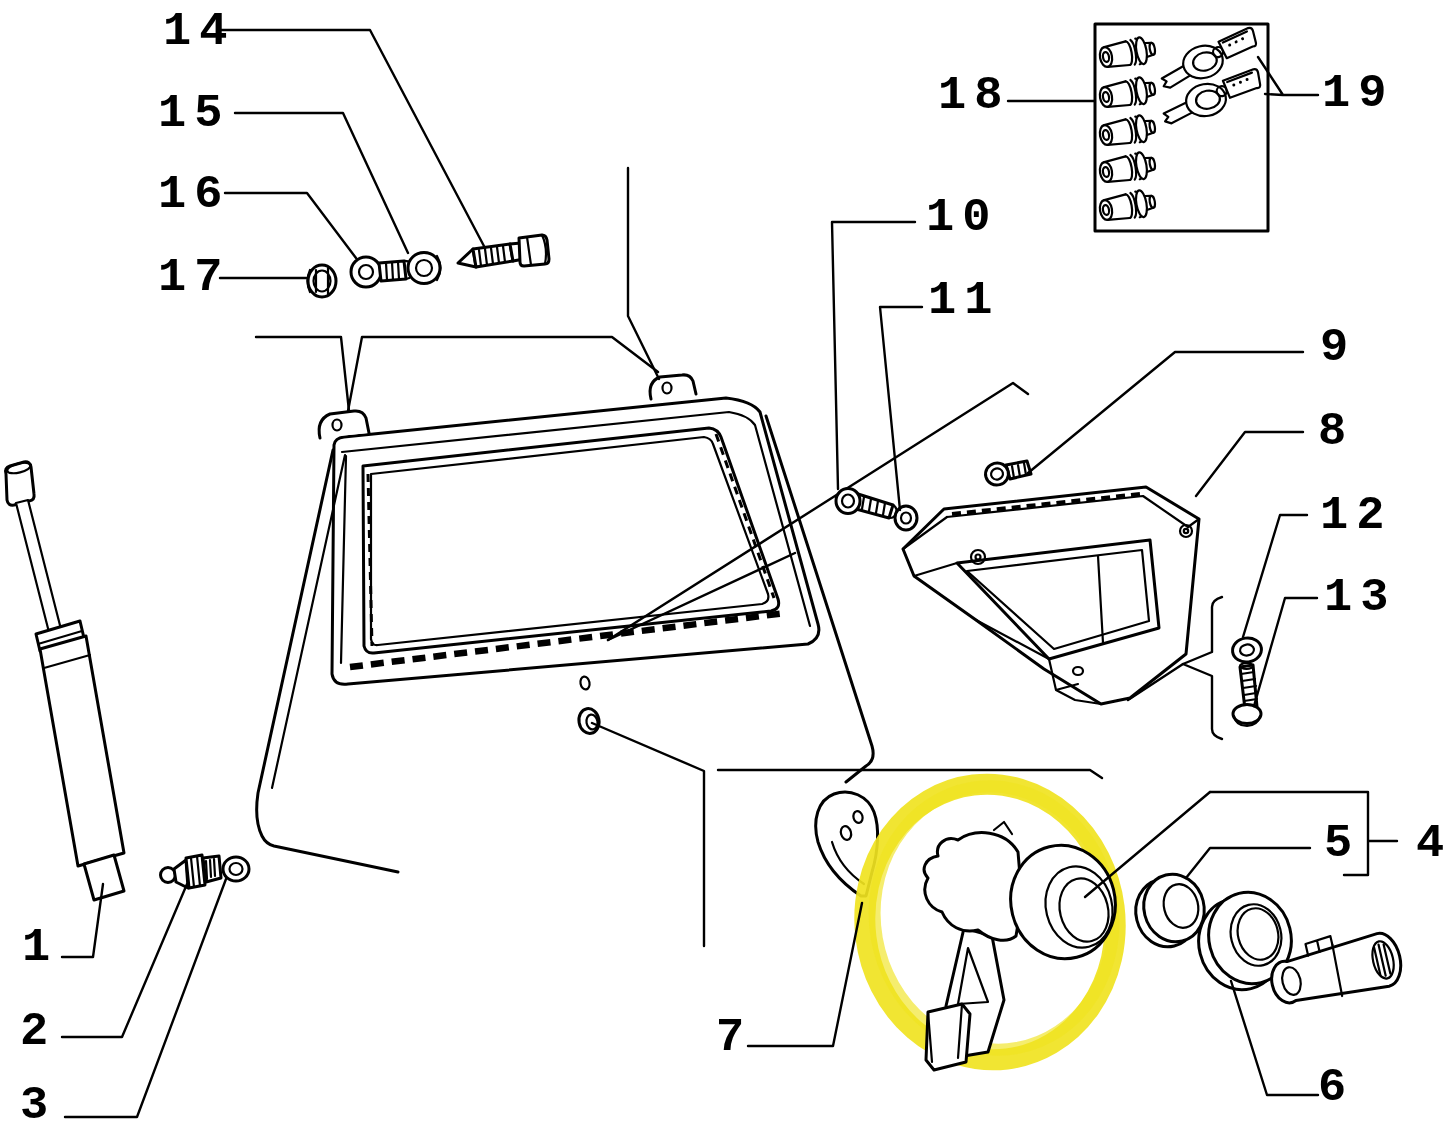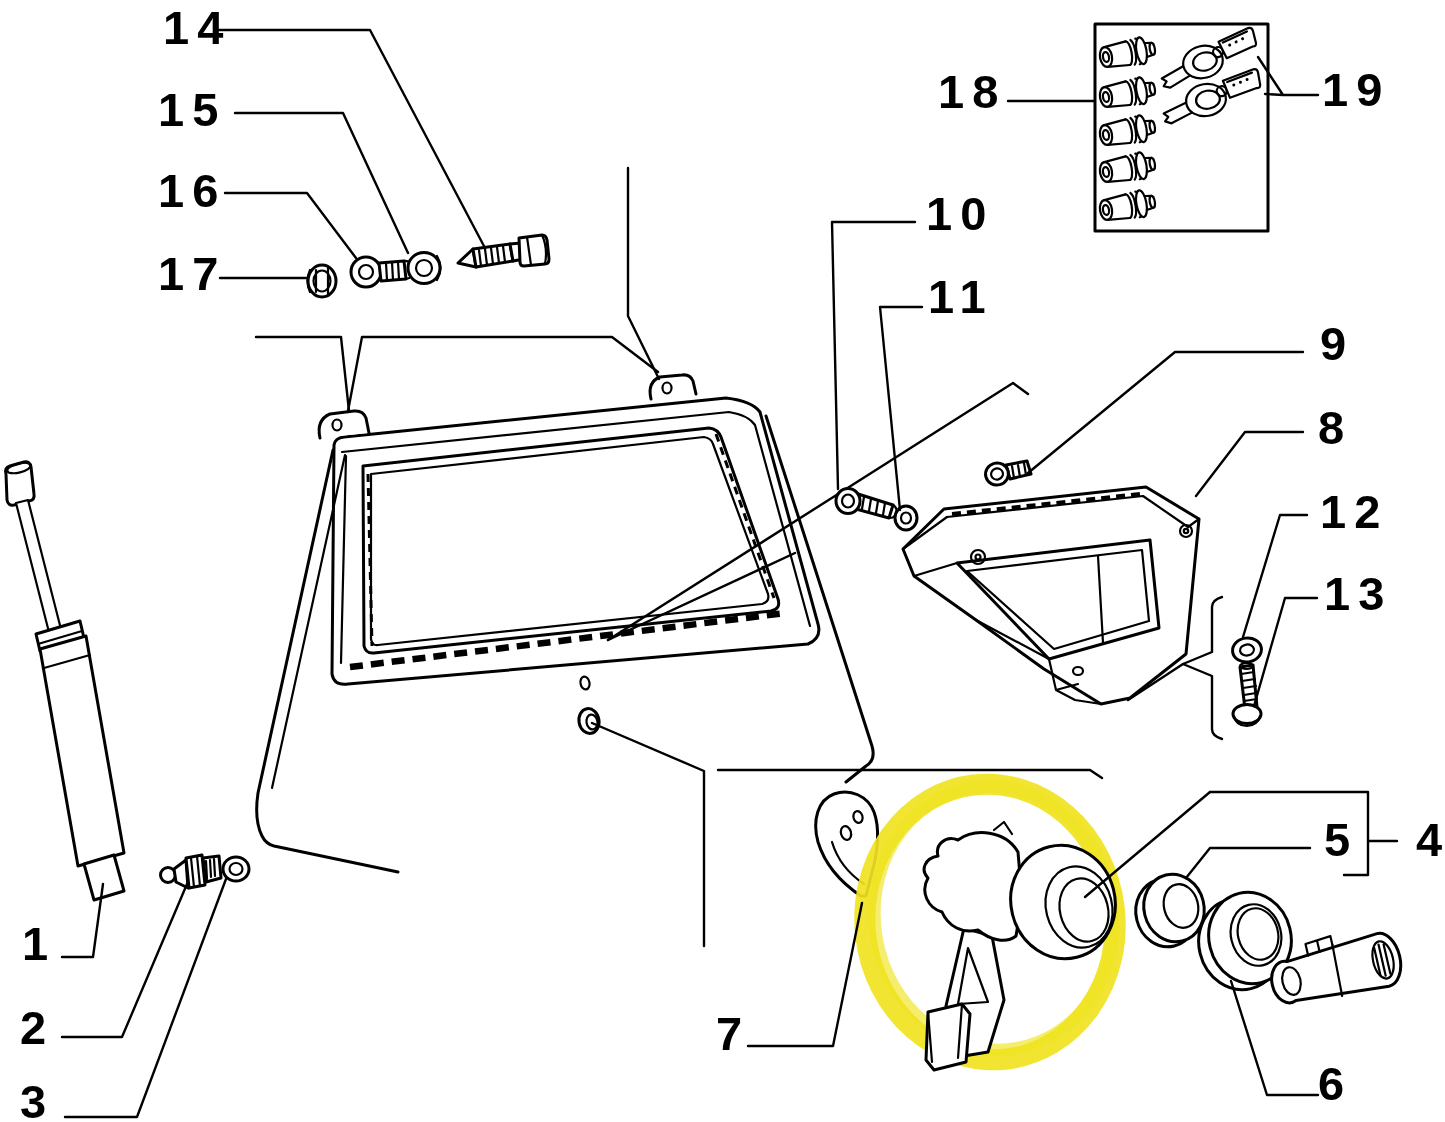--- a/index.html
+++ b/index.html
@@ -1,18 +1,18 @@
 <!DOCTYPE html>
 <html><head>
 <meta charset="utf-8">
 <title>Diagram</title>
 <style>
   html,body{margin:0;padding:0;background:#fff;}
   .stage{position:relative;width:1445px;height:1122px;background:#fff;overflow:hidden;
-         font-family:Liberation Sans, sans-serif;}
+         font-family:Liberation Mono, monospace;}
   svg{display:block}
   .ln  {fill:none;stroke:#000;stroke-width:3;stroke-linecap:round;stroke-linejoin:round}
   .ln2 {fill:none;stroke:#000;stroke-width:2.2;stroke-linecap:round;stroke-linejoin:round}
   .wh  {fill:#fff;stroke:#000;stroke-width:3;stroke-linecap:round;stroke-linejoin:round}
   .wh2 {fill:#fff;stroke:#000;stroke-width:2.2;stroke-linecap:round;stroke-linejoin:round}
   .lead{fill:none;stroke:#000;stroke-width:2.4;stroke-linecap:round;stroke-linejoin:round}
   .dashB{fill:none;stroke:#000;stroke-width:6.5;stroke-dasharray:13 8}
   .dashS{fill:none;stroke:#000;stroke-width:3;stroke-dasharray:8 6}
   .dashT{fill:none;stroke:#000;stroke-width:4;stroke-dasharray:9 6}
   .callout{font-weight:700;font-size:47px;letter-spacing:8px;fill:#000}

